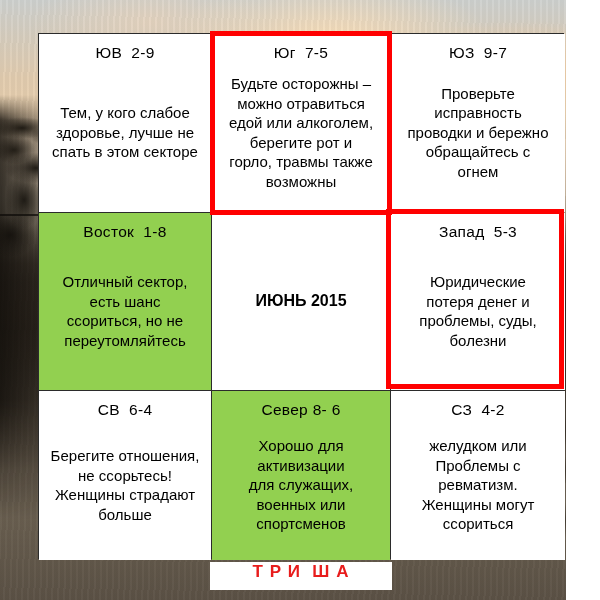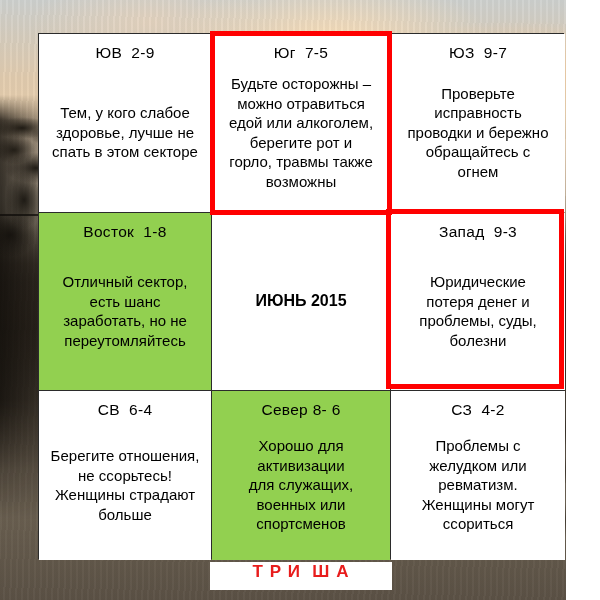--- a/index.html
+++ b/index.html
@@ -251,36 +251,36 @@
         </div>
       </div>
     </div>
 
     <div class="cell green">
       <div class="cell-head">Восток  1-8</div>
       <div class="cell-body">
         <div>
           <span>Отличный сектор,</span>
           <span>есть шанс</span>
-          <span>заработать, но не</span>
+          <span>ссориться, но не</span>
           <span>переутомляйтесь</span>
         </div>
       </div>
     </div>
 
     <div class="cell center">
       <div class="cell-body">
         <div>
           <span>ИЮНЬ 2015</span>
         </div>
       </div>
     </div>
 
     <div class="cell">
-      <div class="cell-head">Запад  9-3</div>
+      <div class="cell-head">Запад  5-3</div>
       <div class="cell-body">
         <div>
           <span>Юридические</span>
           <span>потеря денег и</span>
           <span>проблемы, суды,</span>
           <span>болезни</span>
         </div>
       </div>
     </div>
 
@@ -306,22 +306,22 @@
           <span>военных или</span>
           <span>спортсменов</span>
         </div>
       </div>
     </div>
 
     <div class="cell">
       <div class="cell-head">СЗ  4-2</div>
       <div class="cell-body">
         <div>
+          <span>желудком или</span>
           <span>Проблемы с</span>
-          <span>желудком или</span>
           <span>ревматизм.</span>
           <span>Женщины могут</span>
           <span>ссориться</span>
         </div>
       </div>
     </div>
 
   </div>
 
   <div class="red-box" id="red-south"></div>

